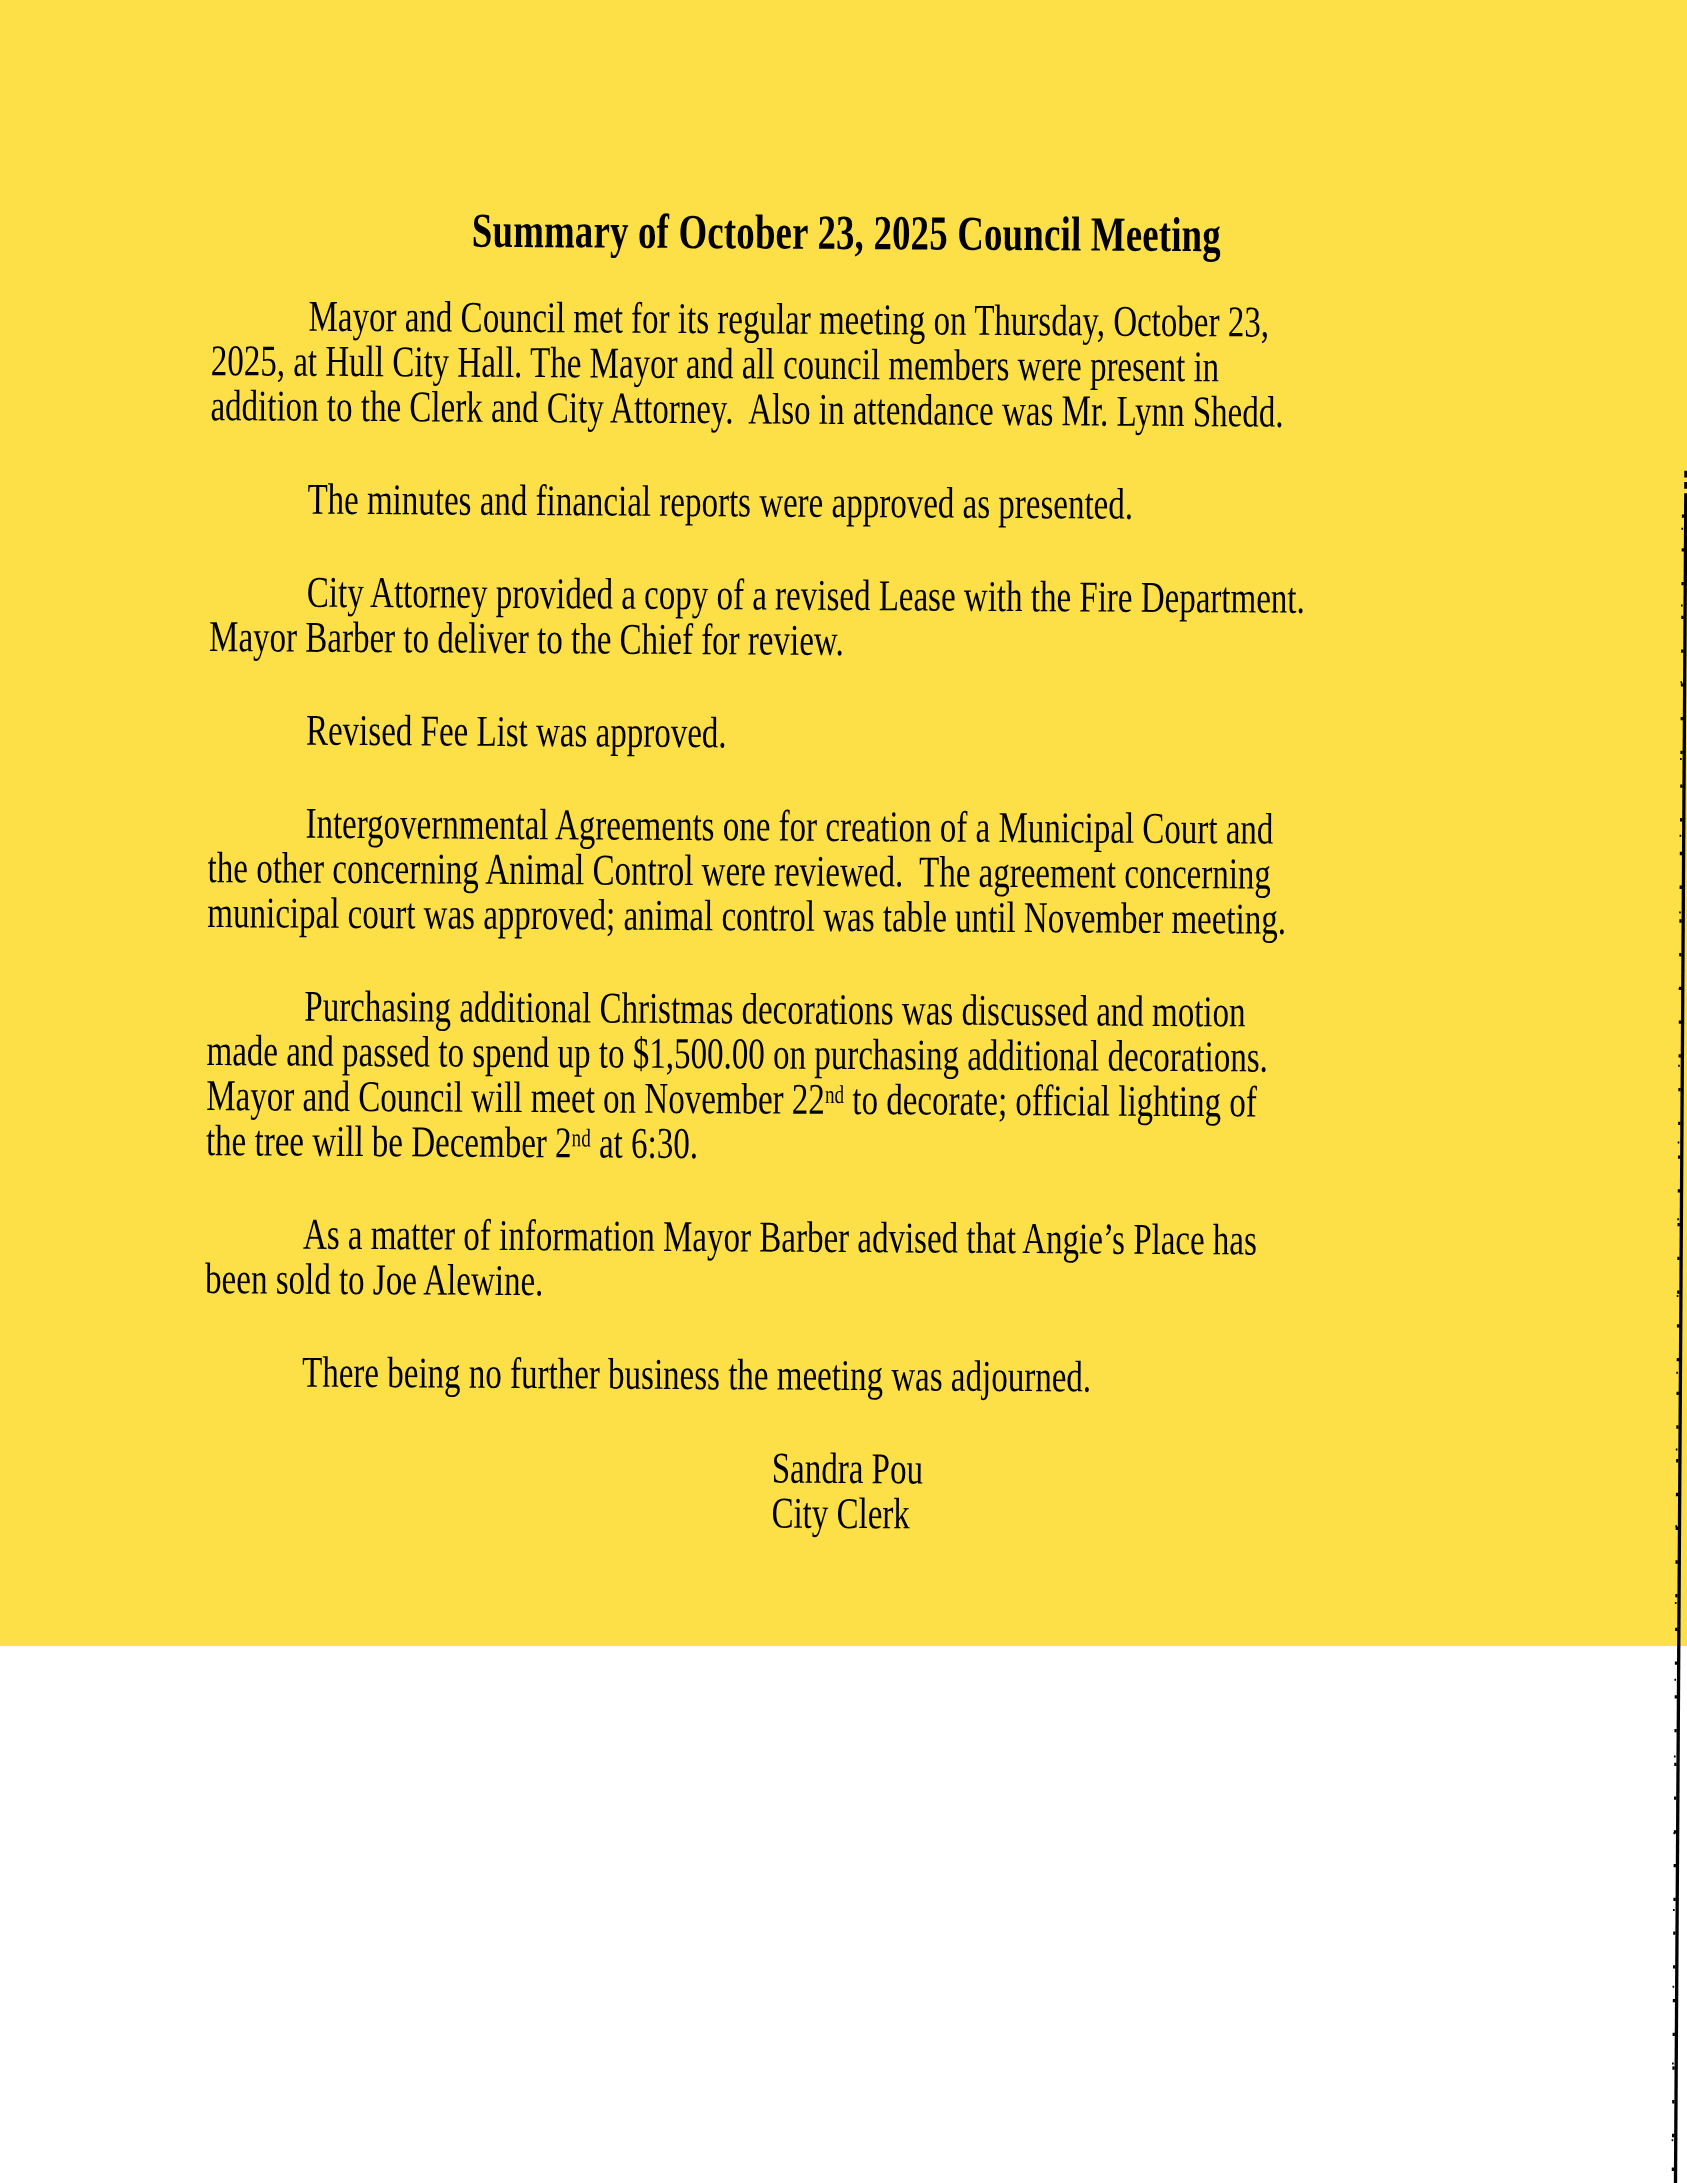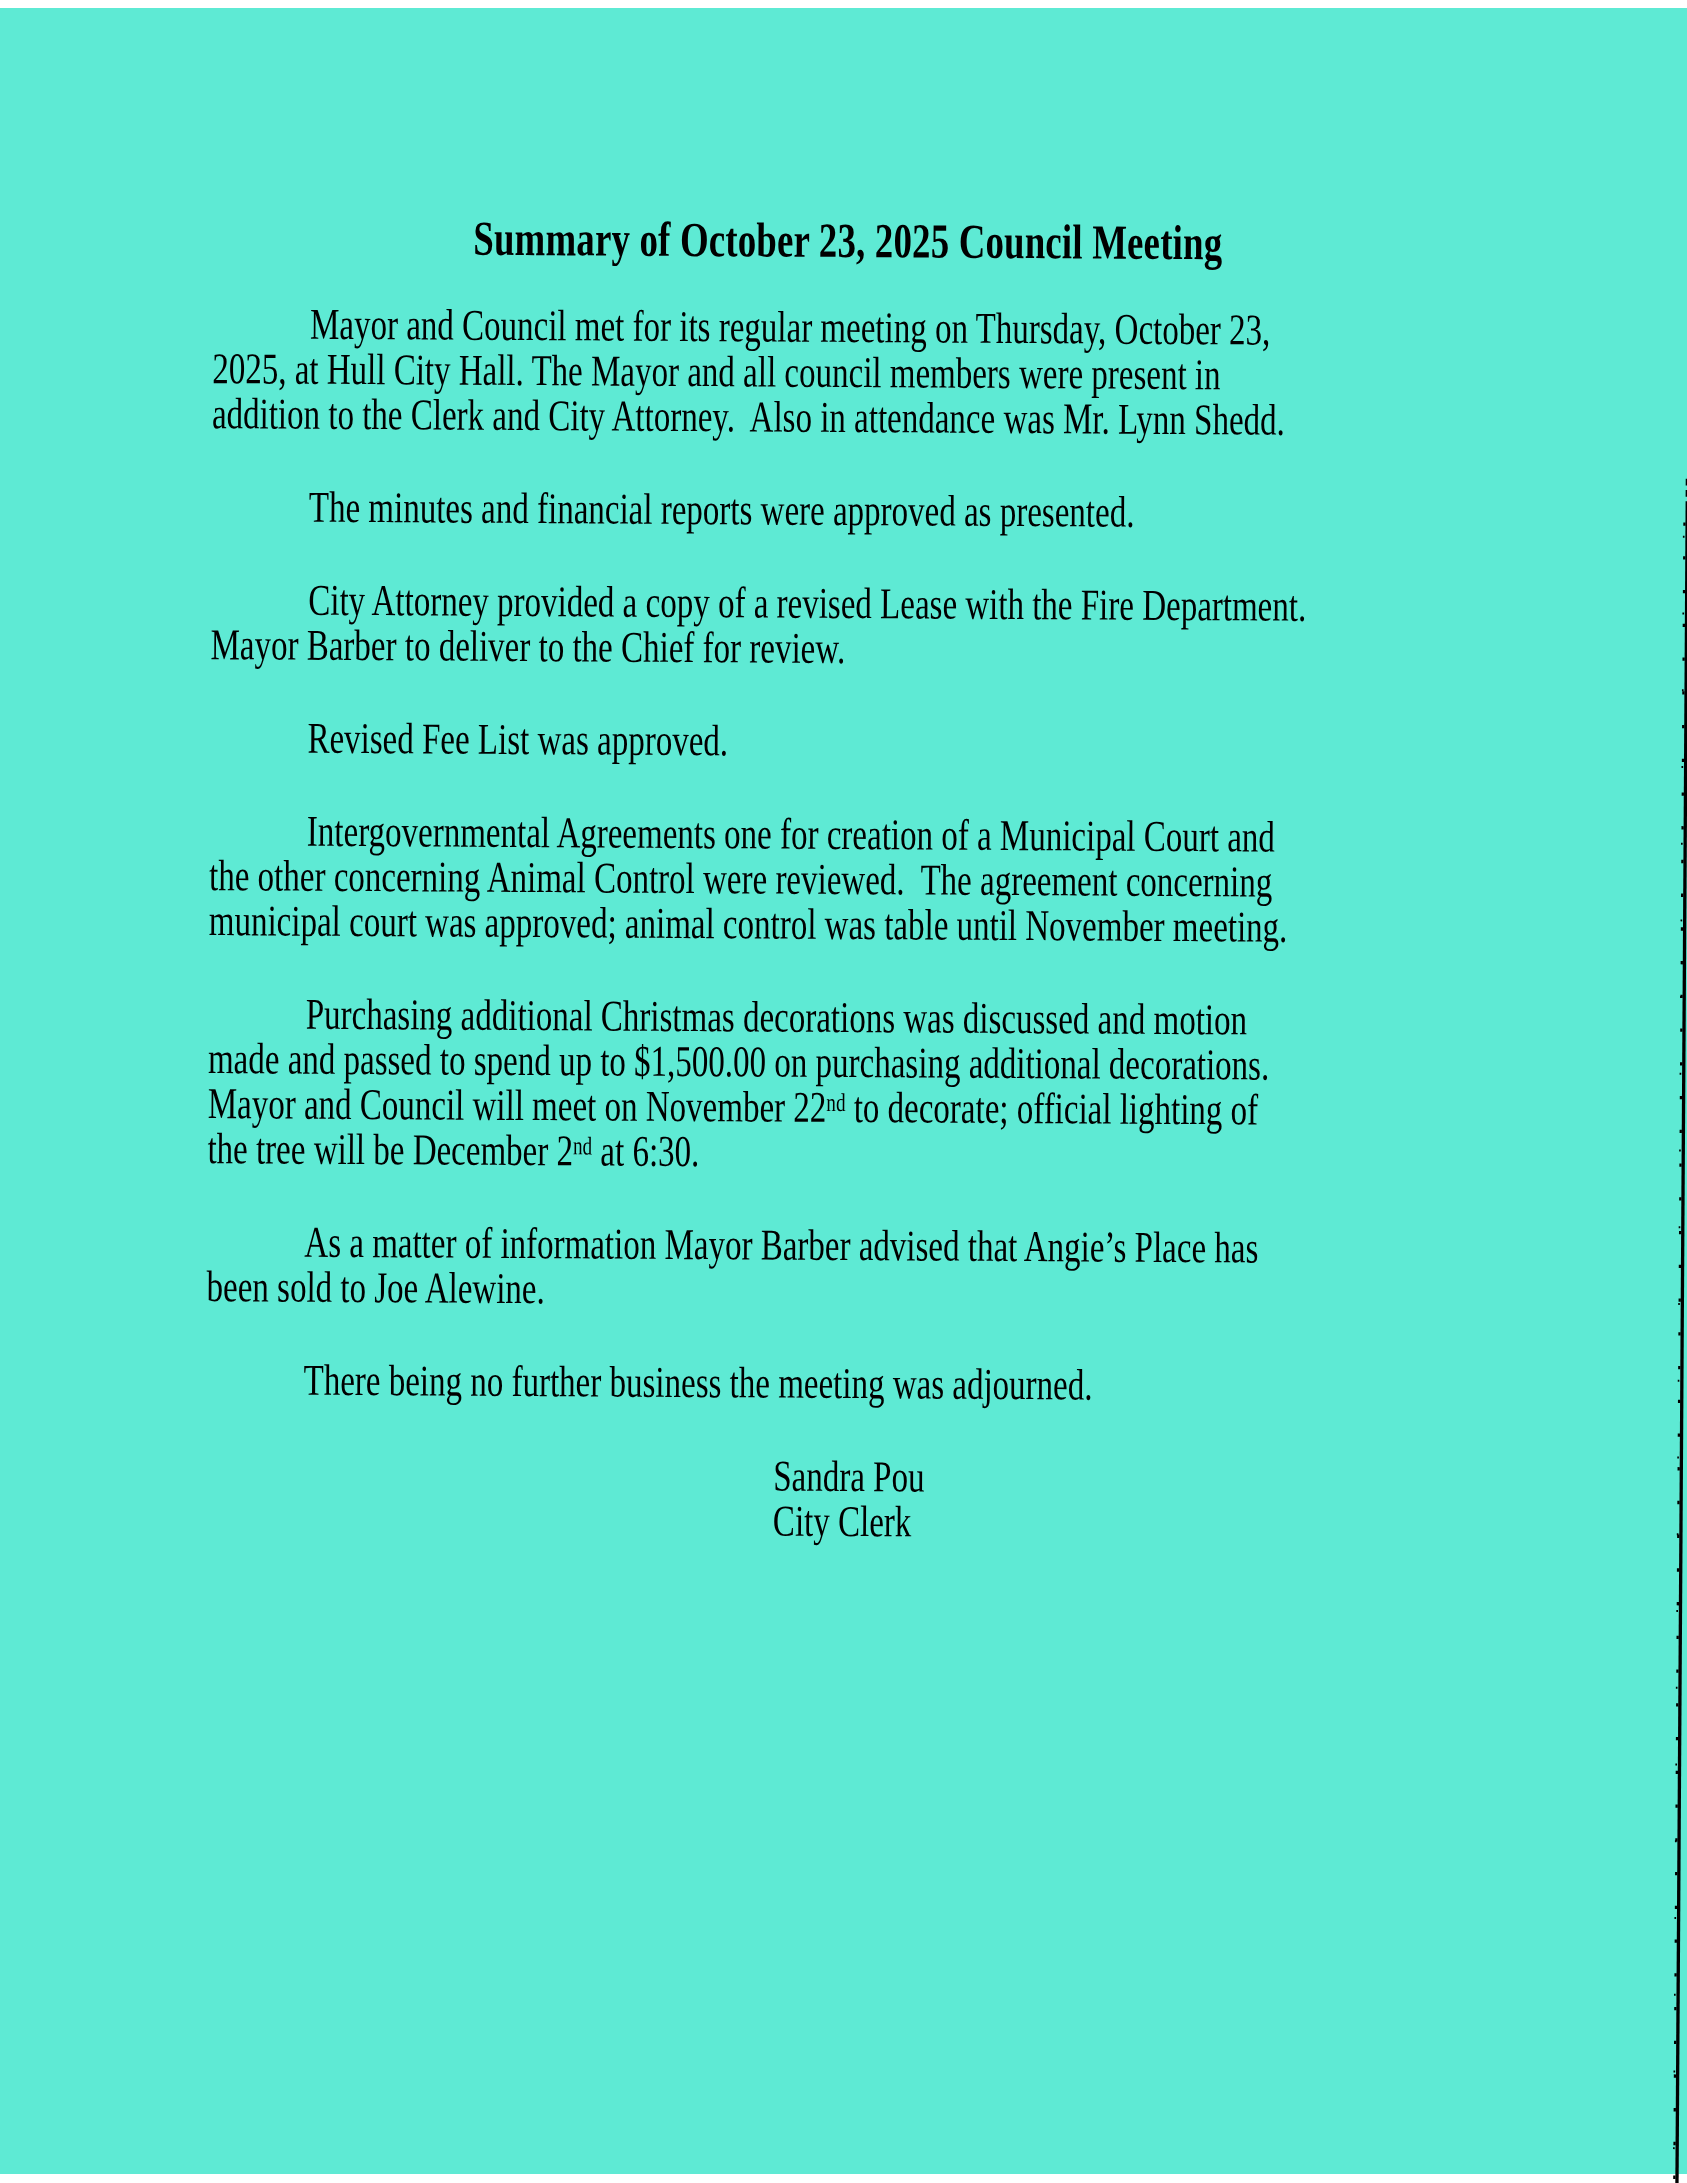--- a/index.html
+++ b/index.html
@@ -8,24 +8,23 @@
     background: #ffffff;
   }
   body {
     width: 1687px;
     height: 2183px;
     overflow: hidden;
   }
   .page {
     position: relative;
     width: 1687px;
-    height: 2166px;
-    background: #5eead4;
+    height: 1646px;
+    background: #fde047;
     color: #000000;
-    margin-top: 8px;
   }
   
   .rotate-layer {
     position: absolute;
     inset: 0;
     transform: rotate(0.35deg);
     transform-origin: 50% 45%;
   }
   
   .content {

